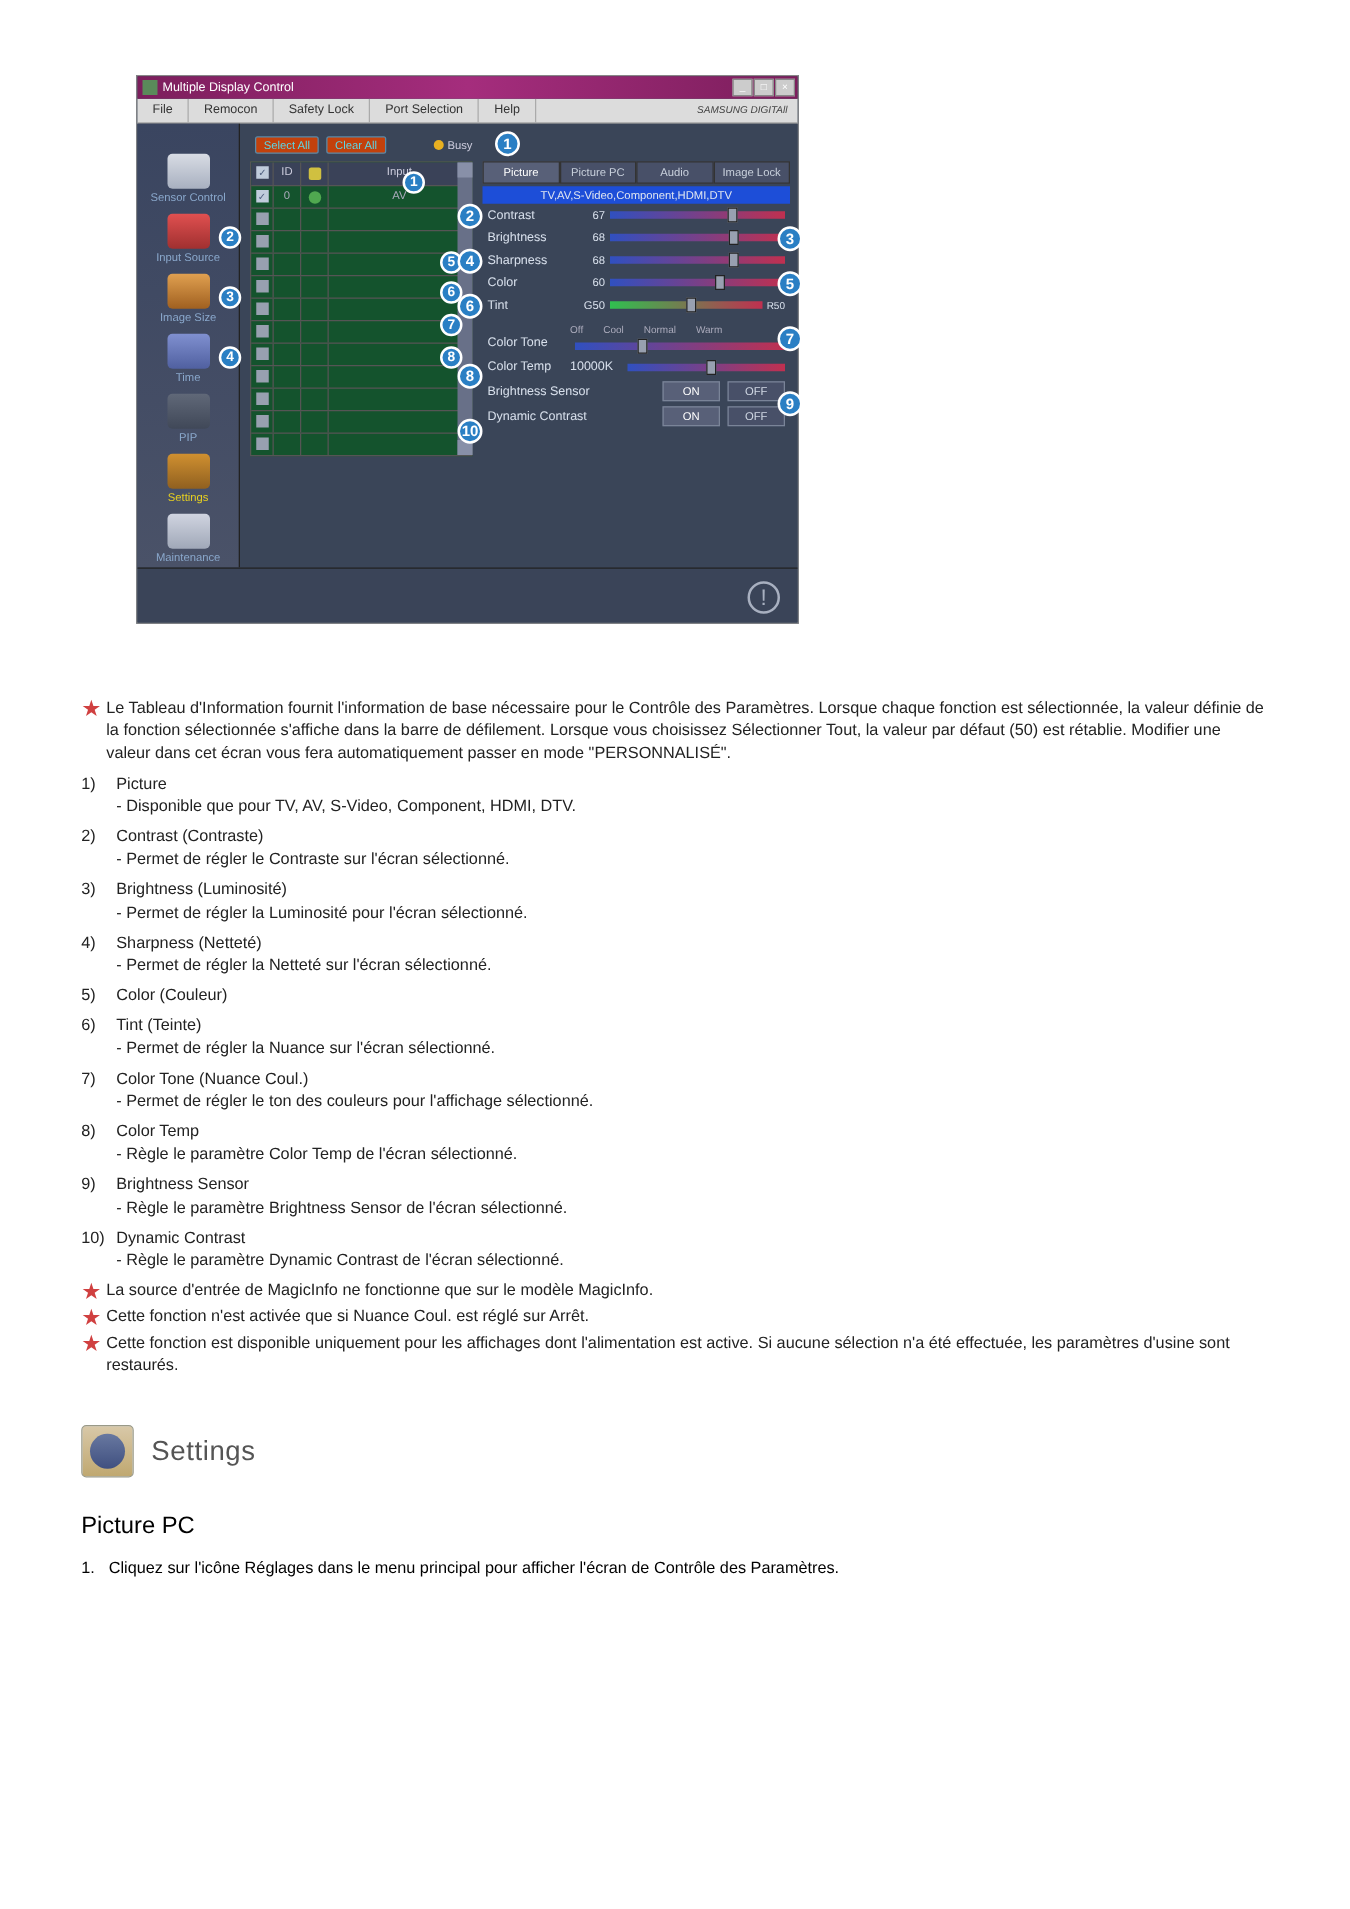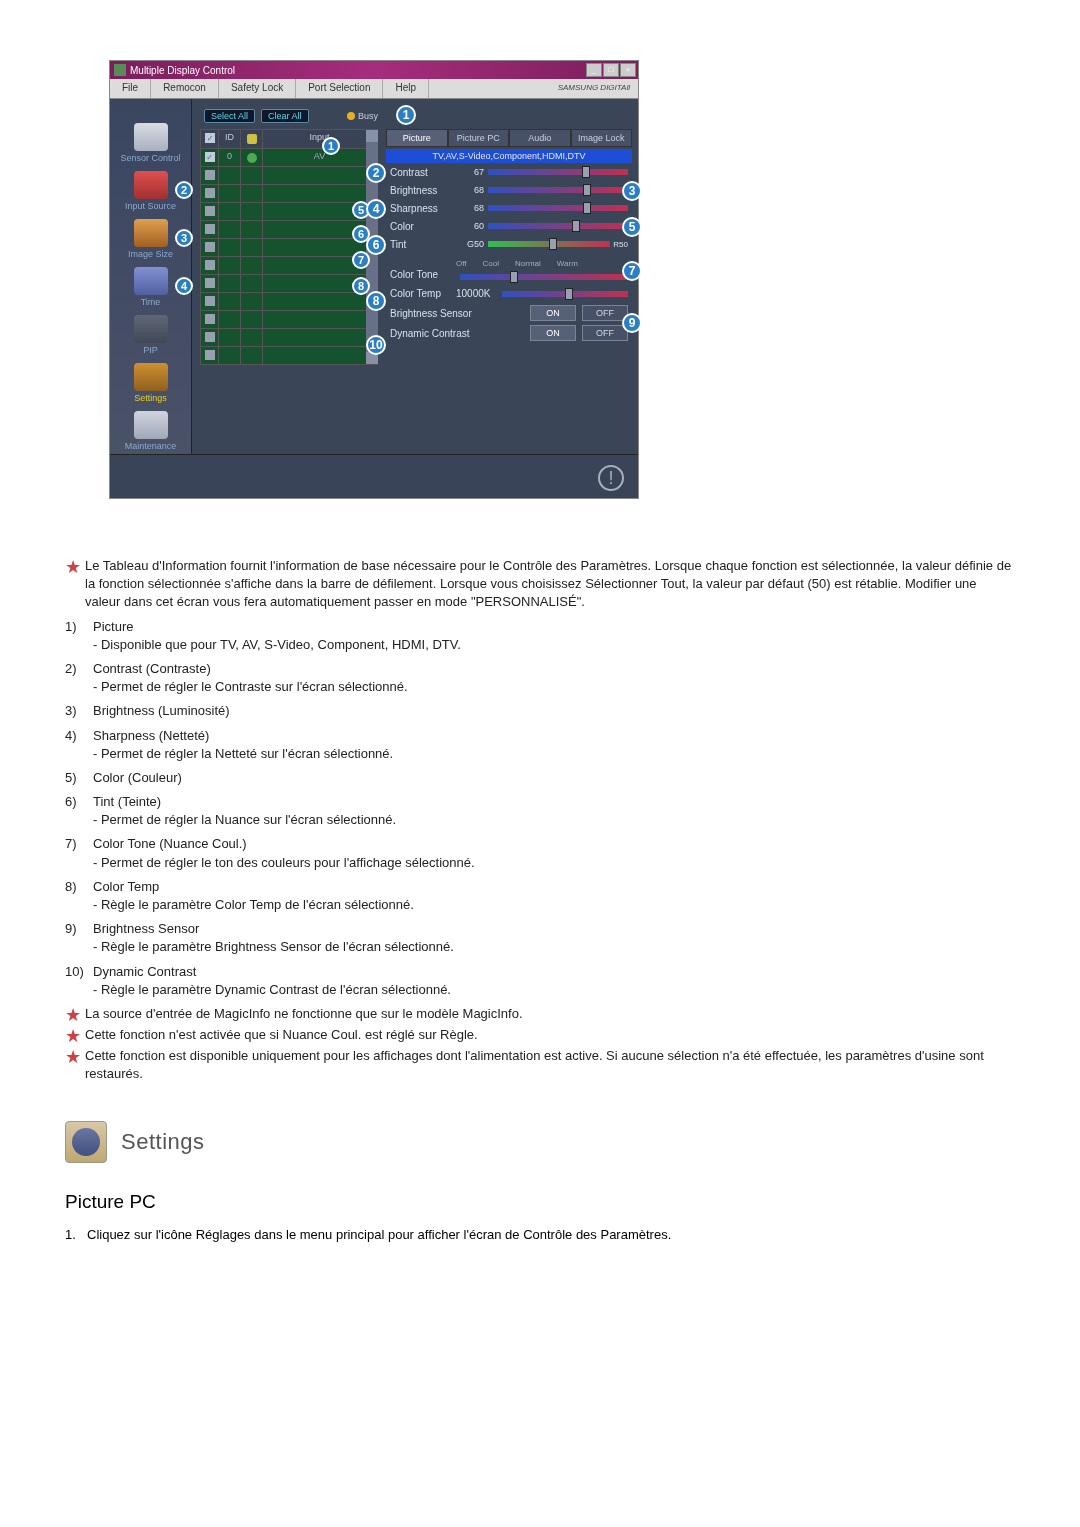--- a/index.html
+++ b/index.html
@@ -116,21 +116,21 @@
     }
     .table-ctrls {
       display: flex;
       gap: 6px;
       margin-bottom: 6px;
       margin-left: 4px;
     }
     .table-btn {
       font-size: 9px;
       color: #5ad8e8;
-      background: #0f172a;
+      background: #c2410c;
       border: 1px solid #5a8aa8;
       padding: 1px 6px;
       border-radius: 2px;
     }
     .busy {
       font-size: 9px;
       color: #ccd;
       margin-left: auto;
       display: flex;
       align-items: center;
@@ -678,20 +678,21 @@
           <span class="num-label">2)</span>
           <div class="num-body">
             <div class="num-title">Contrast (Contraste)</div>
             <div class="num-desc">- Permet de régler le Contraste sur l'écran sélectionné.</div>
           </div>
         </div>
       <div class="num-item">
           <span class="num-label">3)</span>
           <div class="num-body">
             <div class="num-title">Brightness (Luminosité)</div>
+            <div class="num-desc">- Permet de régler la Luminosité pour l'écran sélectionné.</div>
           </div>
         </div>
       <div class="num-item">
           <span class="num-label">4)</span>
           <div class="num-body">
             <div class="num-title">Sharpness (Netteté)</div>
             <div class="num-desc">- Permet de régler la Netteté sur l'écran sélectionné.</div>
           </div>
         </div>
       <div class="num-item">
@@ -736,21 +737,21 @@
           </div>
         </div>
     </div>
 
     <div class="star-para">
       <span class="star-bullet">★</span>
       <span class="star-text">La source d'entrée de MagicInfo ne fonctionne que sur le modèle MagicInfo.</span>
     </div>
     <div class="star-para">
       <span class="star-bullet">★</span>
-      <span class="star-text">Cette fonction n'est activée que si Nuance Coul. est réglé sur Règle.</span>
+      <span class="star-text">Cette fonction n'est activée que si Nuance Coul. est réglé sur Arrêt.</span>
     </div>
     <div class="star-para">
       <span class="star-bullet">★</span>
       <span class="star-text">Cette fonction est disponible uniquement pour les affichages dont l'alimentation est active. Si aucune sélection n'a été effectuée, les paramètres d'usine sont restaurés.</span>
     </div>
   </div>
 
   <div class="section-heading">
     <div class="section-icon"></div>
     <div class="section-title">Settings</div>

